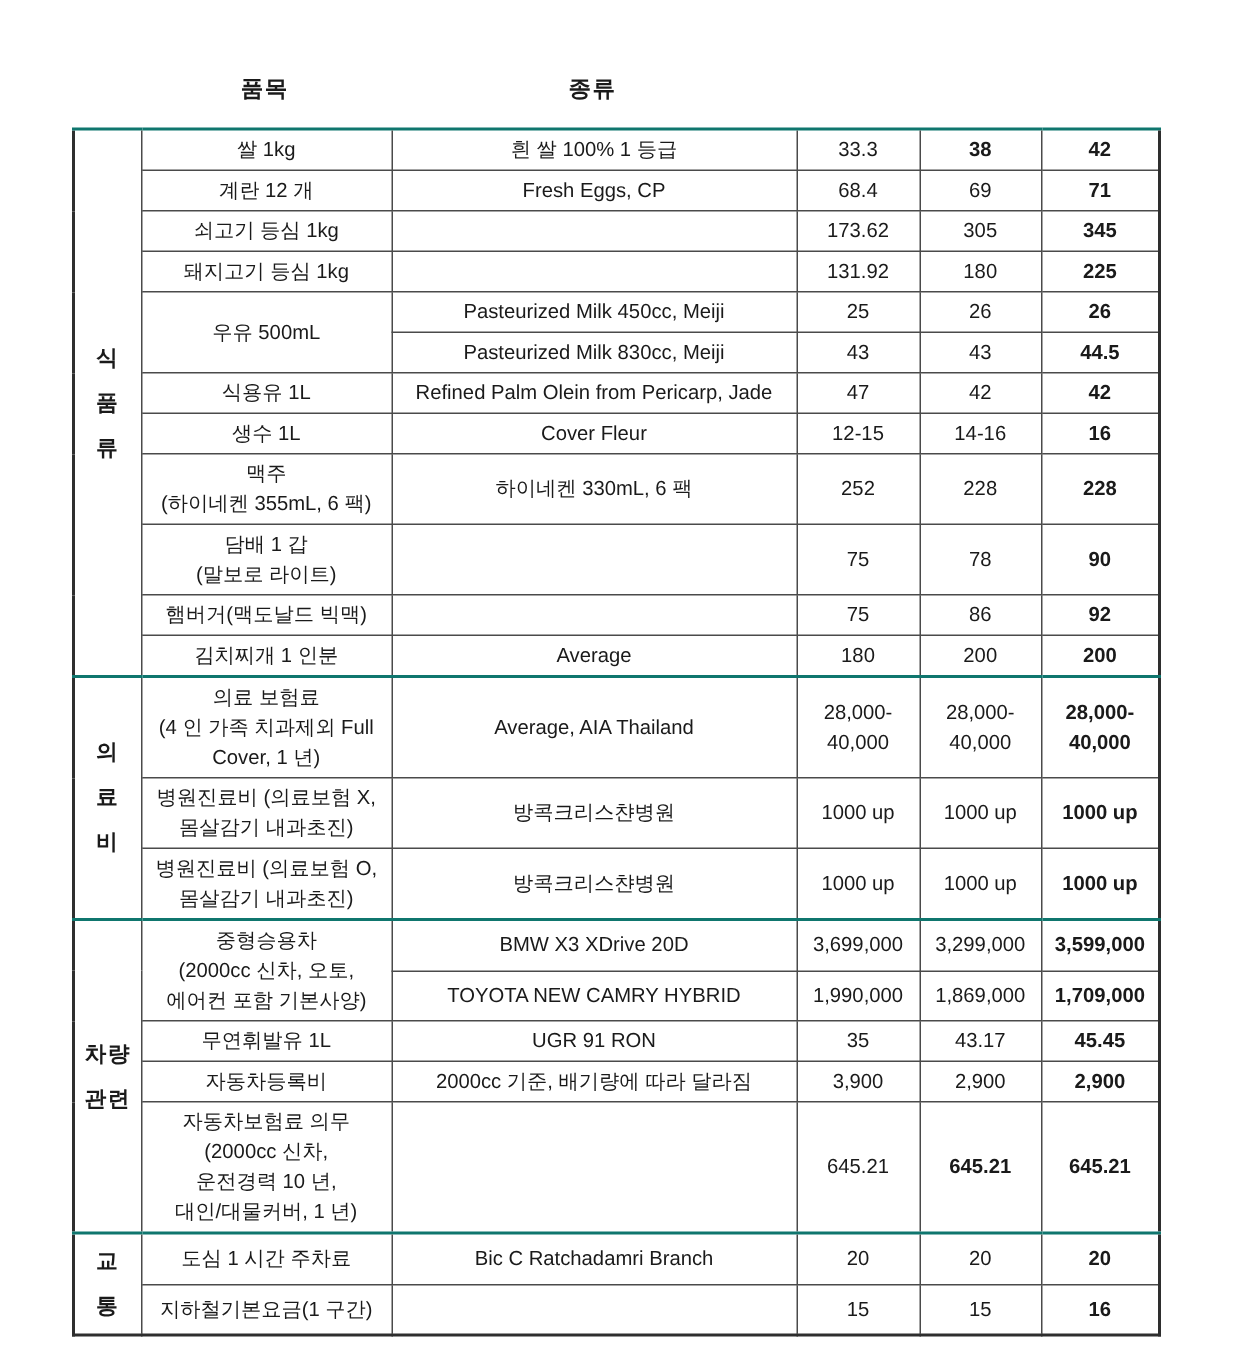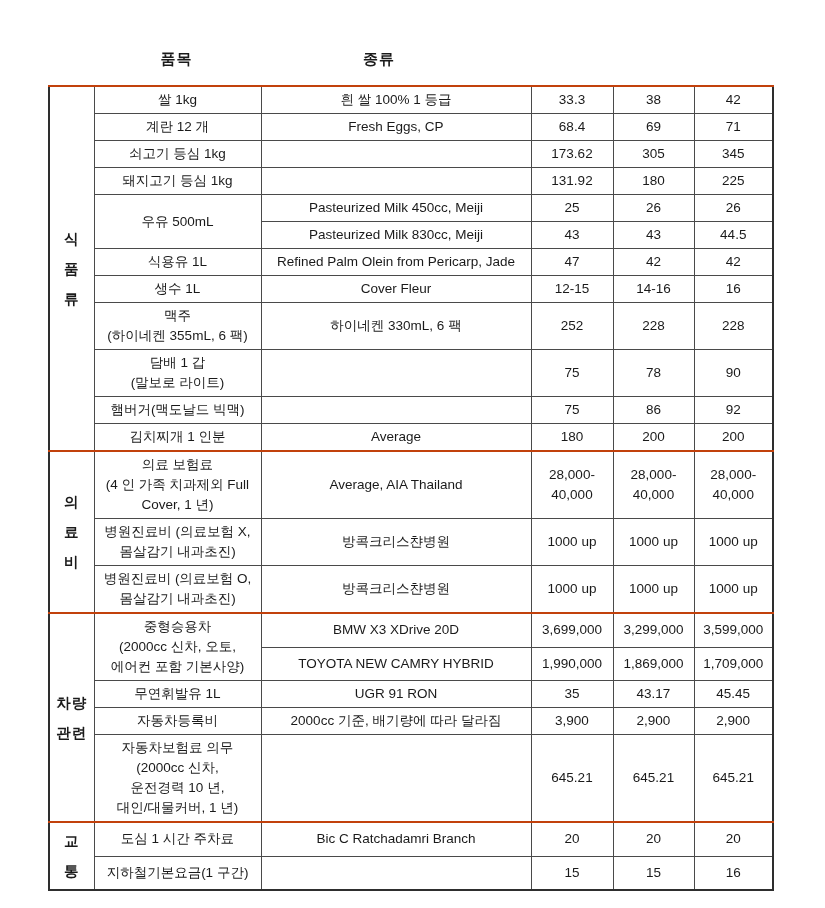--- a/index.html
+++ b/index.html
@@ -26,21 +26,21 @@
   }
   .col-headers .hdr {
     position: absolute;
     top: 0;
     font-size: 15px;
     font-weight: bold;
     text-align: center;
     letter-spacing: 1px;
   }
   .hdr-item { left: 45px;  width: 167px; }
-  .hdr-type { left: 196px; width: 270px; }
+  .hdr-type { left: 212px; width: 270px; }
   .hdr-baht { left: 482px; width: 242px; }
 
   .table-wrap {
     position: absolute;
     left: 48px;
     top: 85px;
     width: 724px;
   }
   table.price-table {
     border-collapse: collapse;
@@ -52,32 +52,32 @@
     border: 1px solid #4a4a4a;
     text-align: center;
     vertical-align: middle;
     font-size: 13.5px;
     line-height: 20px;
     padding: 3px 2px;
     white-space: pre-line;
     overflow: hidden;
   }
   .price-table tr.section-start td {
-    border-top: 2px solid #c2410c;
+    border-top: 2px solid #0f766e;
   }
   .price-table td.category {
     font-weight: bold;
     font-size: 14.5px;
     line-height: 30px;
     letter-spacing: 1px;
   }
   .price-table td.item  { }
   .price-table td.type  { }
   .price-table td.val   { }
-  .price-table td.bold  { font-weight: normal; }
+  .price-table td.bold  { font-weight: bold; }
 </style>
 </head>
 <body>
 
 <div class="page">
 
   <div class="col-headers">
     <div class="hdr hdr-item">품목</div>
     <div class="hdr hdr-type">종류</div>
   </div>

